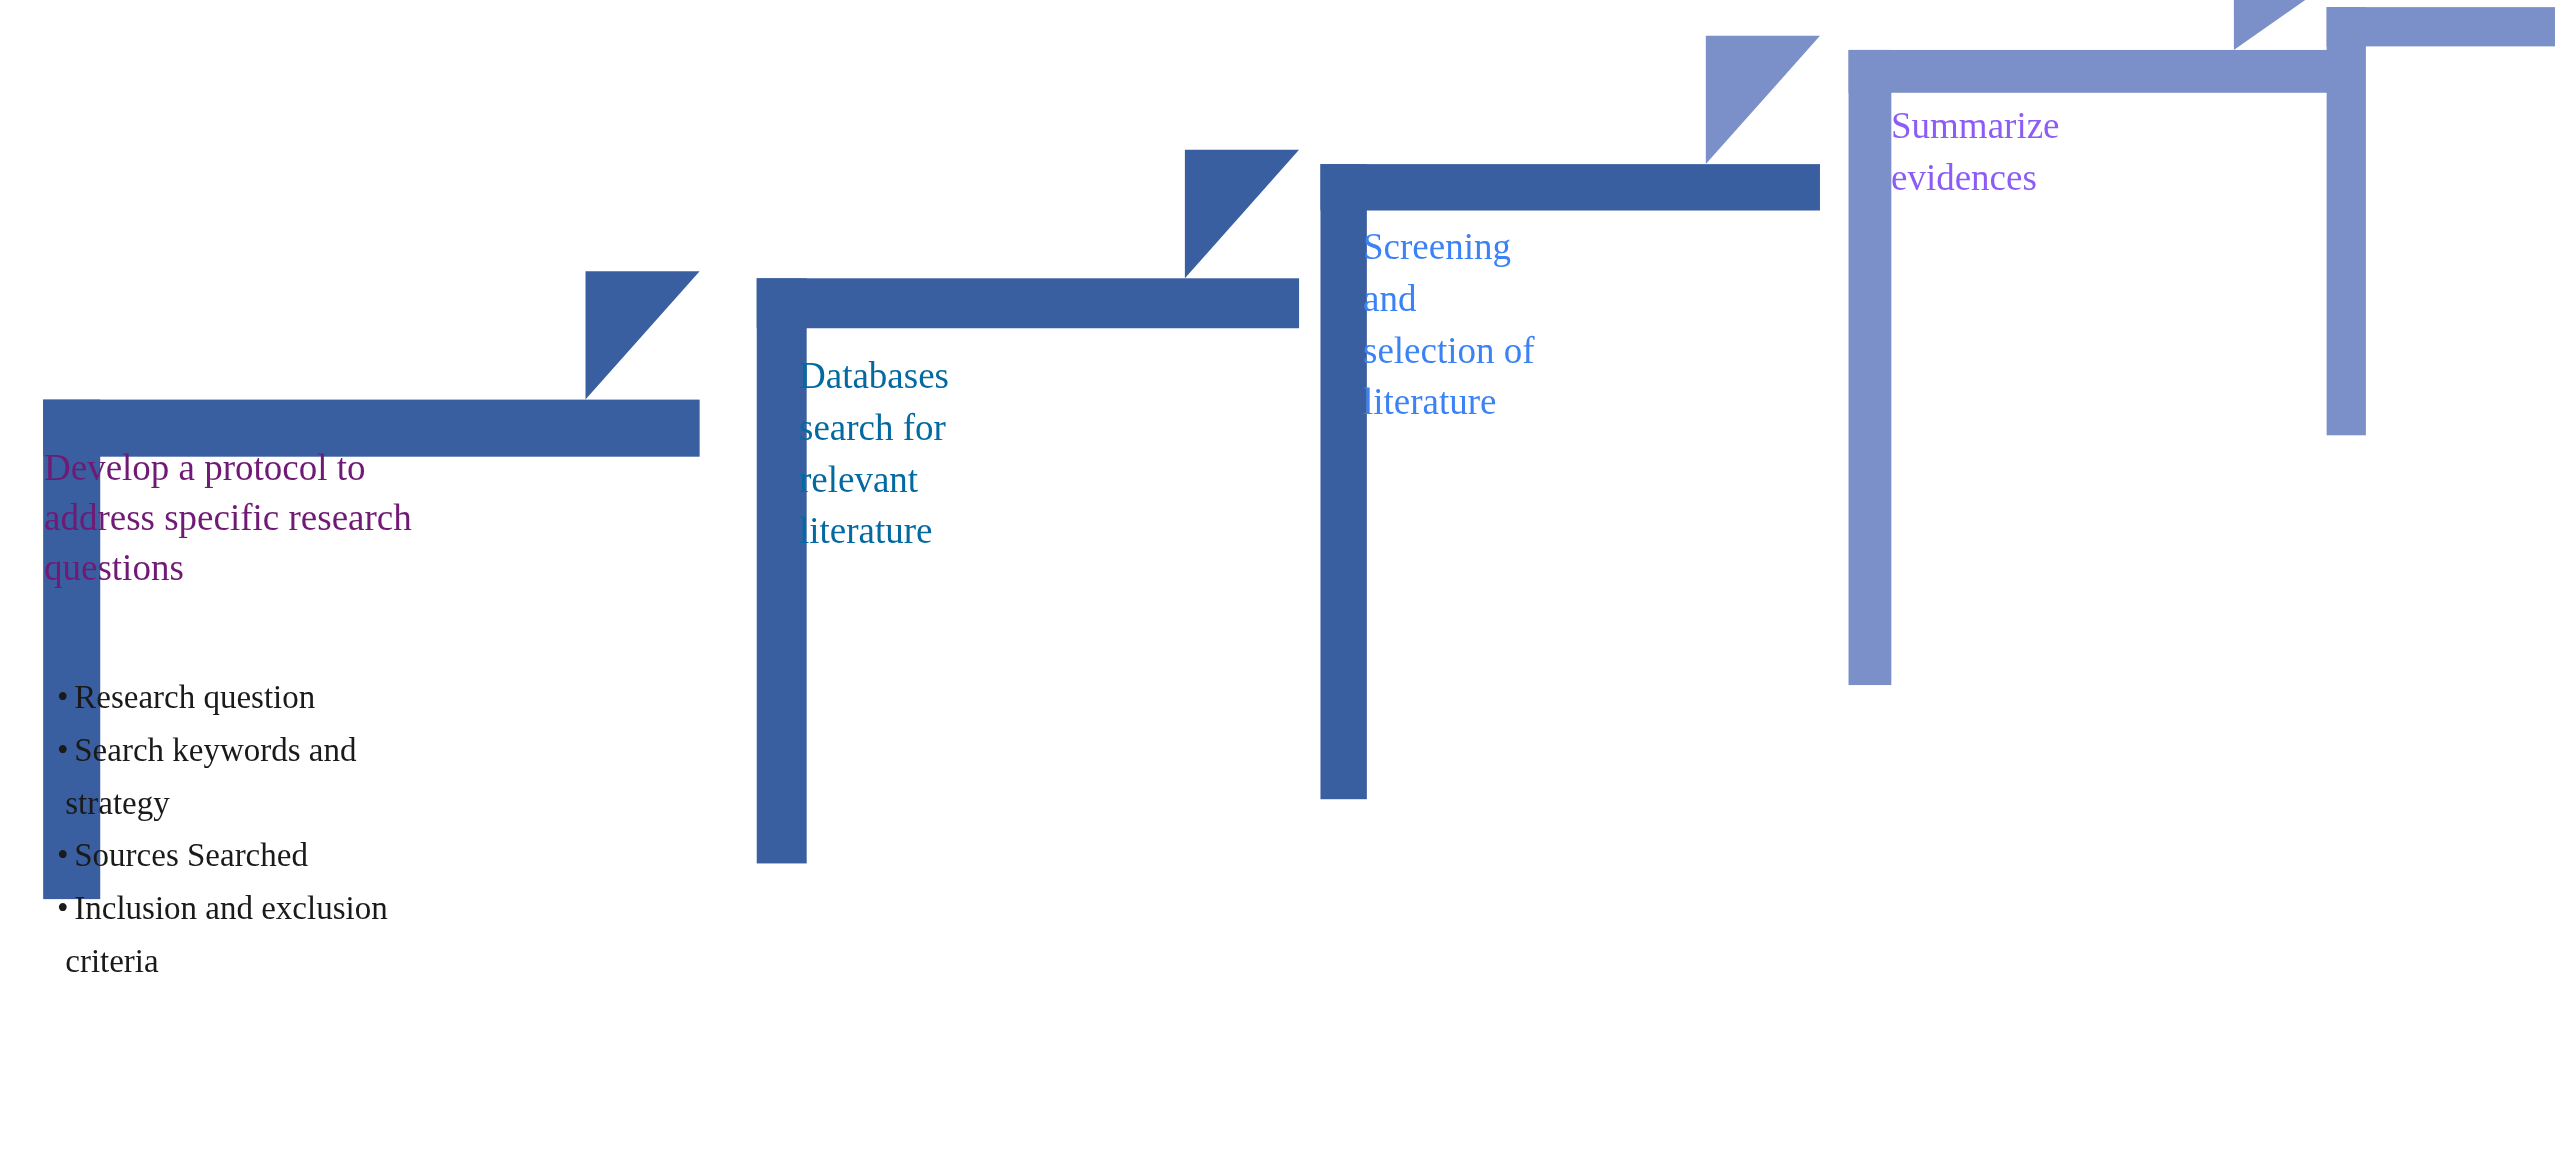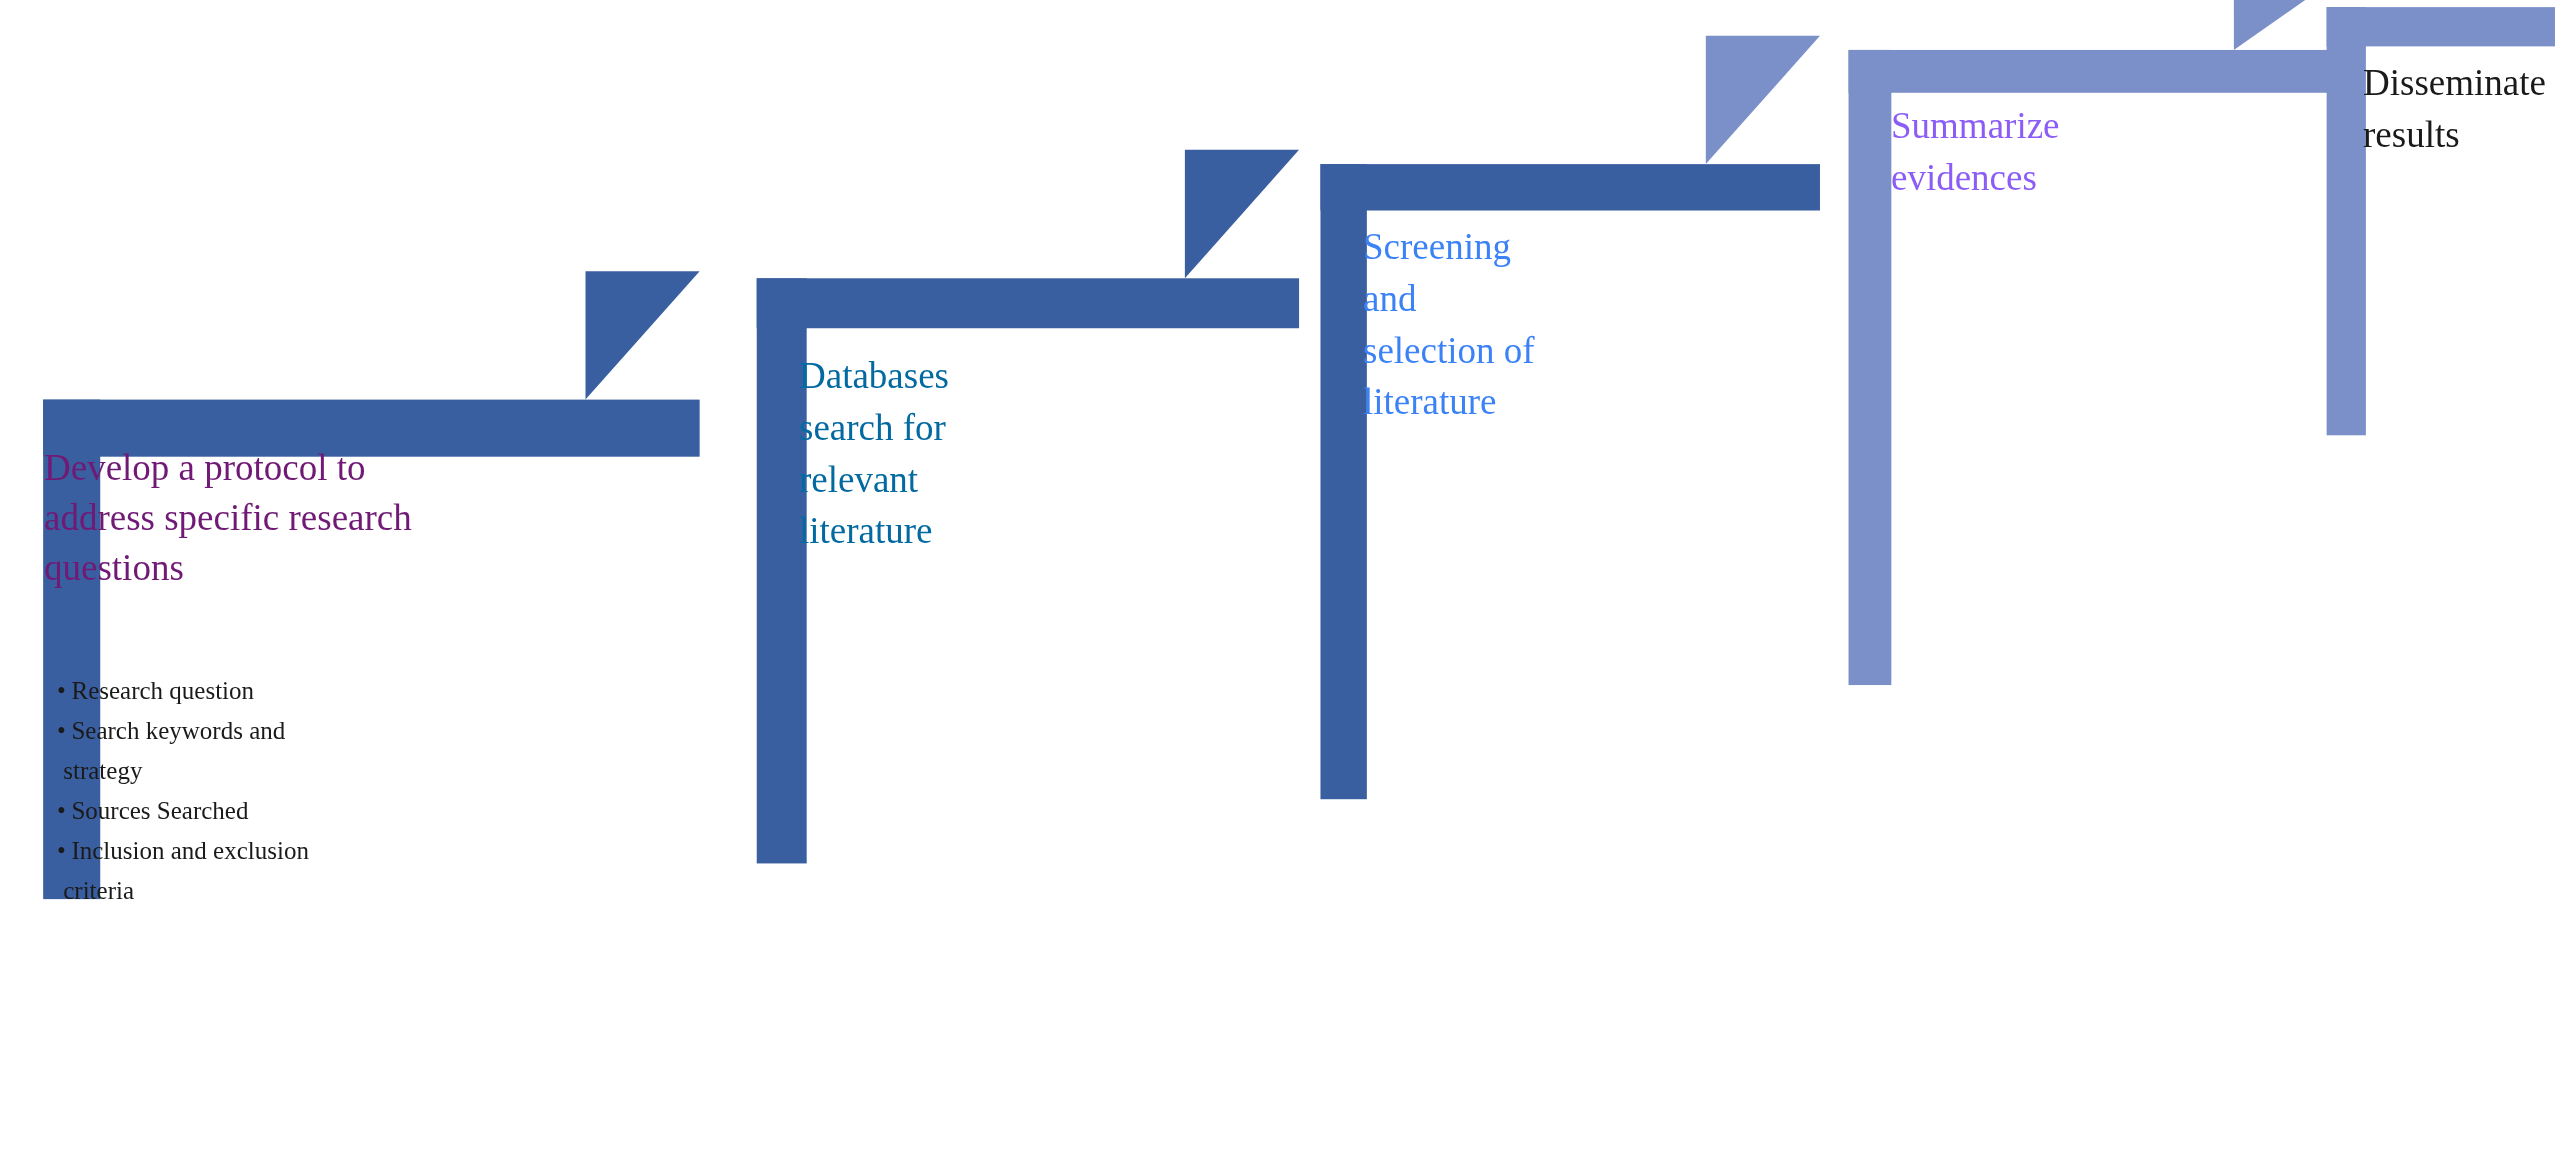--- a/index.html
+++ b/index.html
@@ -79,21 +79,21 @@
     <rect x="3260" y="10" width="55" height="600" fill="#7b8fc8"></rect>
 
   </svg>
 
   
   <div class="step-label" style="position:absolute; left:44px; top:443px; font-size:37px; line-height:1.35; color:#701a75; max-width:614px;">
     Develop a protocol to<br>address specific research<br>questions
   </div>
 
   
-  <div class="bullet-list" style="position:absolute; left:57px; top:671px; font-size:25px; line-height:1.6; color:#1a1a1a;">
+  <div class="bullet-list" style="position:absolute; left:57px; top:671px; font-size:33px; line-height:1.6; color:#1a1a1a;">
     <ul>
       <li>Research question</li>
       <li>Search keywords and<br>&nbsp;strategy</li>
       <li>Sources Searched</li>
       <li>Inclusion and exclusion<br>&nbsp;criteria</li>
     </ul>
   </div>
 
   
   <div class="step-label" style="position:absolute; left:799px; top:350px; font-size:37px; line-height:1.4; color:#0369a1; max-width:428px;">
@@ -104,18 +104,15 @@
   <div class="step-label" style="position:absolute; left:1363px; top:221px; font-size:37px; line-height:1.4; color:#3b82f6; max-width:428px;">
     Screening<br>and<br>selection of<br>literature
   </div>
 
   
   <div class="step-label" style="position:absolute; left:1891px; top:100px; font-size:37px; line-height:1.4; color:#8b5cf6; max-width:357px;">
     Summarize<br>evidences
   </div>
 
   
-  <div class="step-label" style="position:absolute; left:2363px; top:57px; font-size:37px; line-height:1.4; color:#1a1a1a; max-width:286px;">
-    Disseminate<br>results
-  </div>
 
 </div>
 
 
 </body></html>

